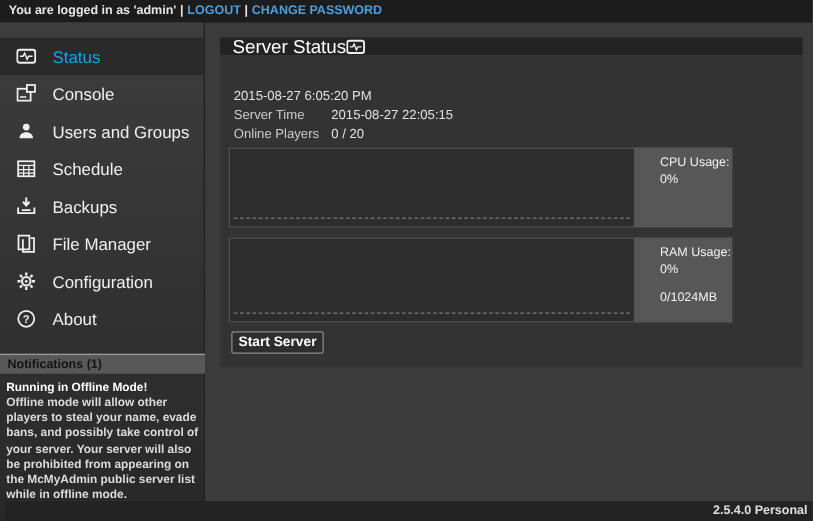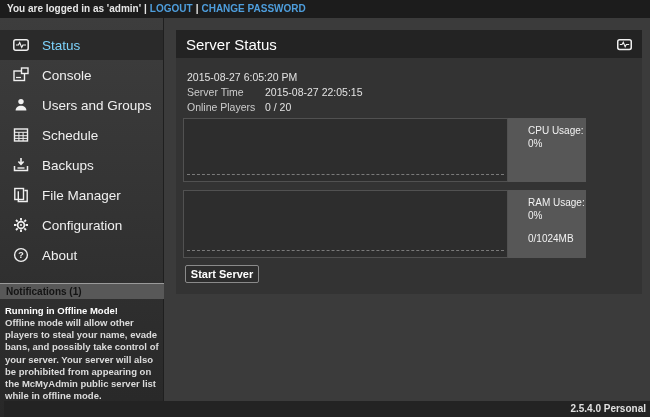--- a/index.html
+++ b/index.html
@@ -30,21 +30,21 @@
     border-right:1px solid #1f1f1f;
   }
   .nav { padding-top:12px; }
   .nav-item {
     height:30px; display:flex; align-items:center;
     padding-left:13px; gap:13px;
     font-size:13.5px; color:#f0f0f0; cursor:pointer;
   }
   .nav-item.active {
     background:#2a2a2a;
-    color:#7dd3fc;
+    color:#0ea5e9;
   }
   .nav-icon { width:16px; height:16px; display:inline-flex; align-items:center; justify-content:center; flex:0 0 16px; }
   .nav-icon svg { display:block; }
 
   .notif { position:absolute; top:265px; left:0; width:164px; }
   .notif-header {
     height:16px; background:#585858; border-top:1px solid #9a9a9a;
     font-size:10px; font-weight:bold; color:#141414;
     line-height:16px; padding-left:6px; cursor:pointer;
   }
@@ -53,22 +53,22 @@
     font-size:9.5px; font-weight:bold; line-height:1.28; color:#dcdcdc;
   }
   .notif-title { color:#ffffff; }
 
   
   .panel {
     position:absolute; left:176px; top:30px; width:466px; height:264px;
     background:#333333;
   }
   .panel-header {
-    height:28px; background:#232323;
-    display:flex; align-items:center; justify-content:space-between;
+    height:14px; background:#232323;
+    display:flex; align-items:center; justify-content:flex-start;
     padding:0 10px;
   }
   .panel-title { font-size:15px; color:#ffffff; }
   .panel-header-icon { width:15px; height:15px; }
 
   .info-row {
     position:absolute; left:11px; right:45px; top:40px;
     display:flex; justify-content:space-between; align-items:flex-start;
   }
   .server-msg { display:flex; align-items:center; gap:8px; font-size:11px; color:#dddddd; padding-top:3px; }

